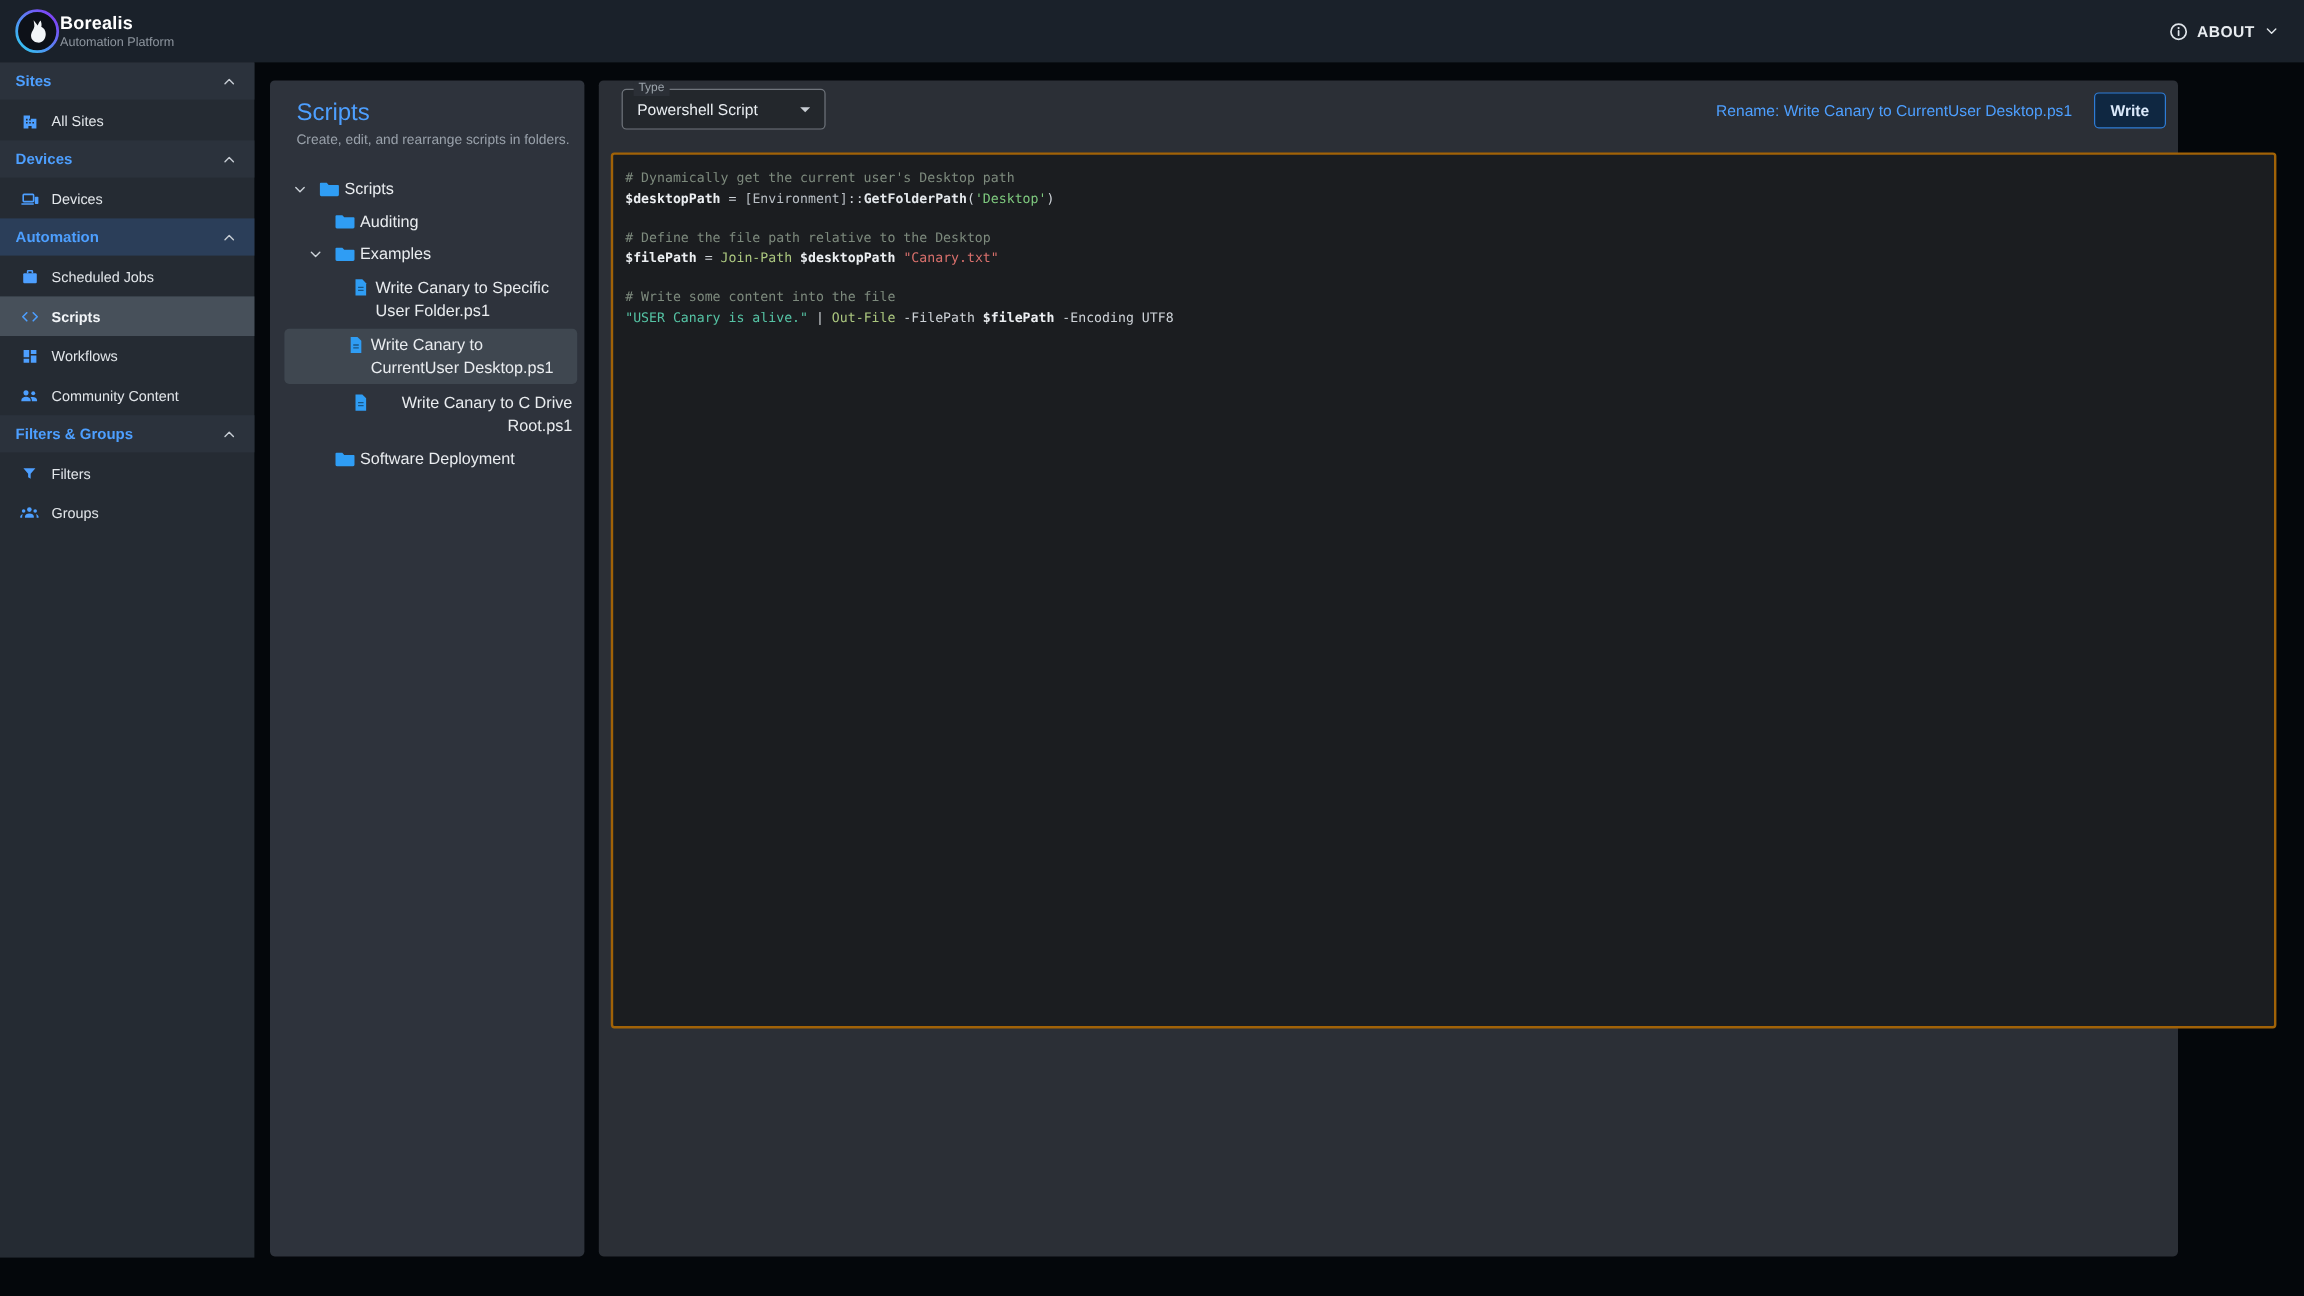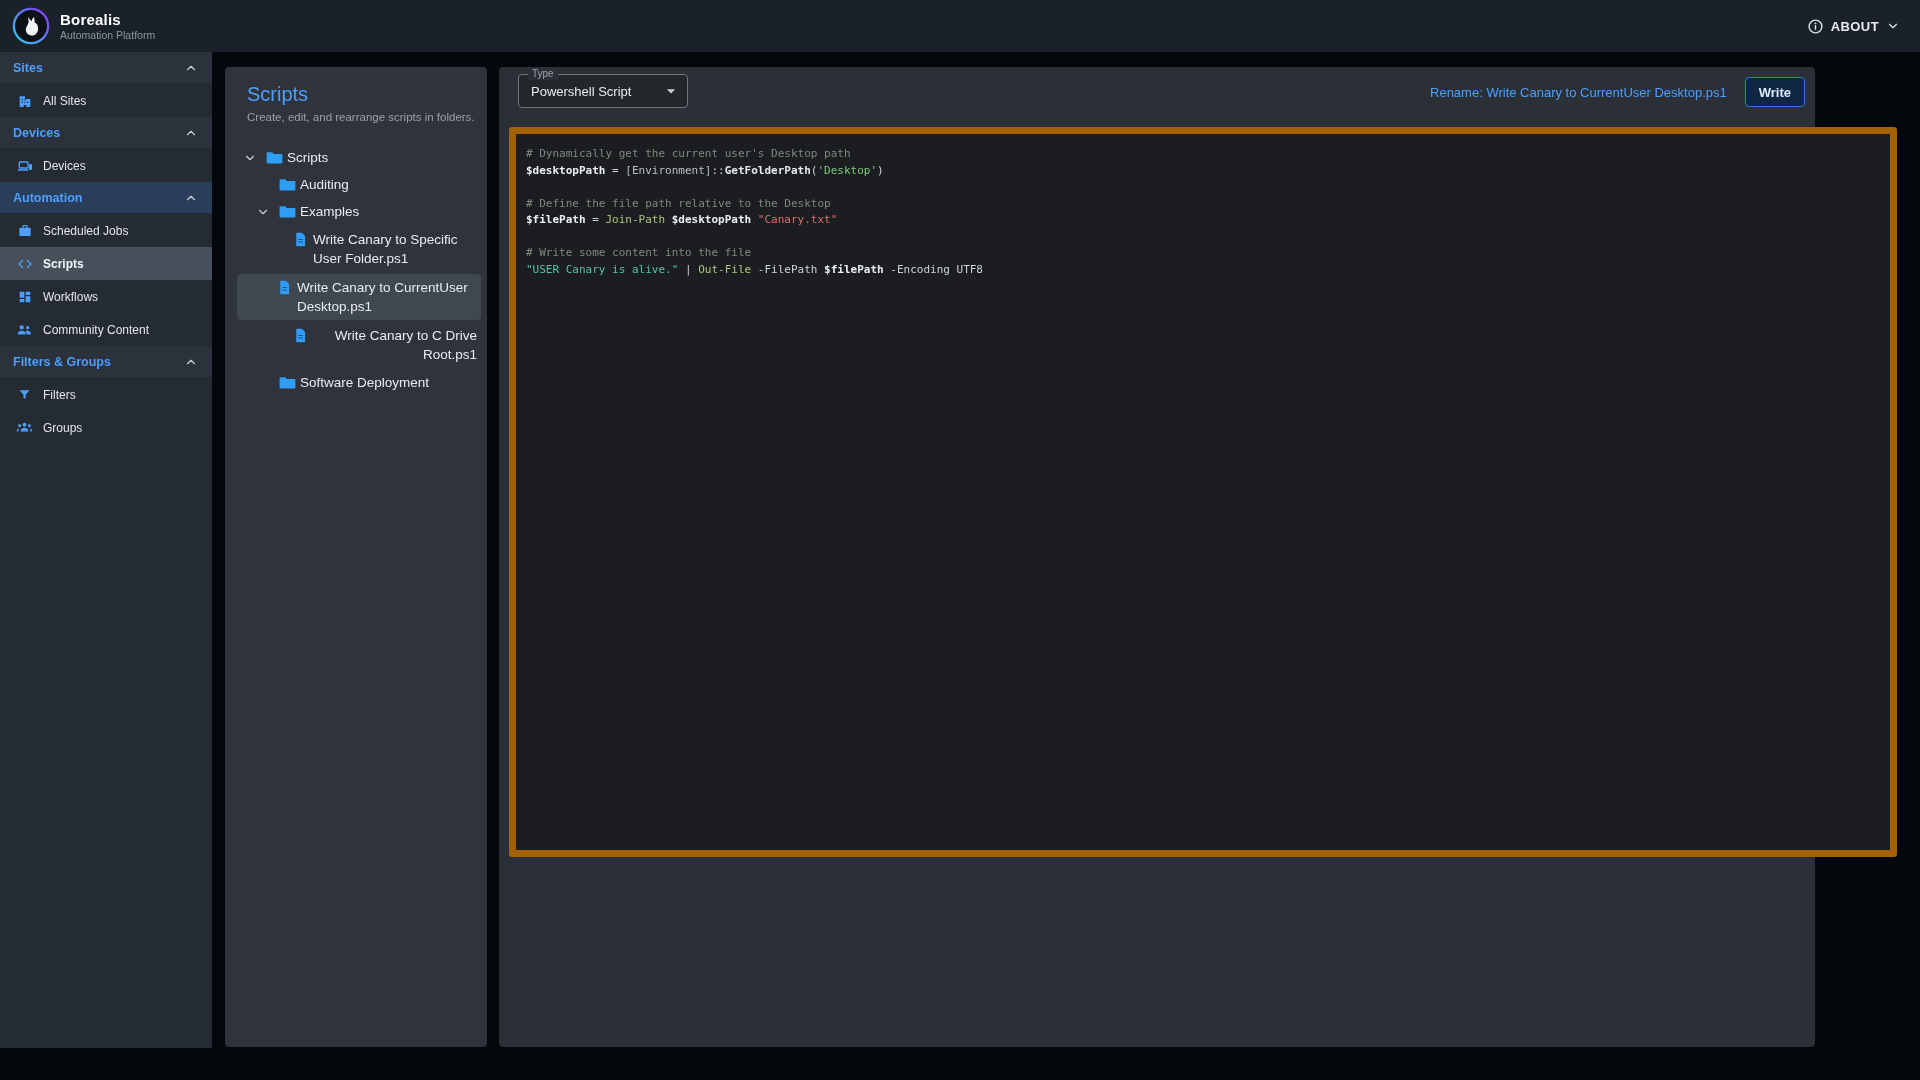--- a/index.html
+++ b/index.html
@@ -25,21 +25,21 @@
   }
   .app{position:relative;width:1920px;height:1080px}
   .icon{display:inline-flex;align-items:center;justify-content:center;line-height:0}
 
   
   .topbar{
     position:absolute;left:0;top:0;width:1920px;height:52px;
     background:#1a212a;display:flex;align-items:center;justify-content:space-between;
     padding:0 20px 0 12px;
   }
-  .brand{display:flex;align-items:center;gap:10px}
+  .brand{display:flex;align-items:center;gap:0}
   .brand-name{font-size:15px;font-weight:bold;color:#ffffff;letter-spacing:.2px}
   .brand-sub{font-size:10.5px;color:#8d959e;margin-top:1px}
   .about{display:flex;align-items:center;gap:7px;color:#e8ecf0;font-size:13px;font-weight:600;letter-spacing:.4px;cursor:pointer}
   .about .icon{color:#dfe4e9}
 
   
   .sidebar{position:absolute;left:0;top:52px;width:212px;height:996px;background:#252b33}
   .sb-header{
     height:31px;display:flex;align-items:center;justify-content:space-between;
     padding:0 14px 0 13px;background:#2b323c;cursor:pointer;margin-bottom:1px;
@@ -95,21 +95,21 @@
     display:flex;align-items:center;gap:18px;
   }
   .rename-link{color:var(--accent);font-size:13px;text-decoration:none;cursor:pointer;white-space:nowrap}
   .save-btn{
     height:30px;padding:0 13px;background:#0f2741;border:1px solid #2e7cd6;
     border-radius:4px;color:#dbe9fa;font-size:13px;font-weight:600;
     font-family:"Liberation Sans",sans-serif;cursor:pointer;
   }
   .code-editor{
     position:absolute;left:10px;top:60px;width:1388px;height:730px;
-    background:#1b1d20;border:7px solid #a16207;border-radius:3px;
+    background:#1b1d20;border:2px solid #a16207;border-radius:3px;
     padding:12px 10px;overflow:auto;
     font-family:"DejaVu Sans Mono",monospace;font-size:11px;line-height:16.5px;
     cursor:text;
   }
   .code-line{white-space:pre}
   .tk-c{color:var(--comment)}
   .tk-v{color:var(--variable);font-weight:bold}
   .tk-p{color:var(--plain)}
   .tk-t{color:var(--type-col)}
   .tk-f{color:#e4e8ec;font-weight:bold}
@@ -310,21 +310,21 @@
         <div class="tree-row file" style="padding-left: 28px;">
           <span class="tree-chev"></span>
           <span class="icon tree-icon">
             <svg viewBox="0 0 24 24" width="17" height="17">
               <path d="M6 2.5h8l4.5 4.5v14.5H6z" fill="currentColor"></path>
               <path d="M9 12h6.5M9 15.5h6.5" stroke="rgba(0,0,0,0.45)" stroke-width="1.5"></path>
             </svg>
           </span>
           <span class="tree-label">Write Canary to Specific User Folder.ps1</span>
         </div>
-        <div class="tree-row file selected" style="padding-left: 12px;">
+        <div class="tree-row file selected" style="padding-left: 24px;">
           <span class="tree-chev"></span>
           <span class="icon tree-icon">
             <svg viewBox="0 0 24 24" width="17" height="17">
               <path d="M6 2.5h8l4.5 4.5v14.5H6z" fill="currentColor"></path>
               <path d="M9 12h6.5M9 15.5h6.5" stroke="rgba(0,0,0,0.45)" stroke-width="1.5"></path>
             </svg>
           </span>
           <span class="tree-label">Write Canary to CurrentUser Desktop.ps1</span>
         </div>
         <div class="tree-row file" style="padding-left: 28px; text-align: right;">

